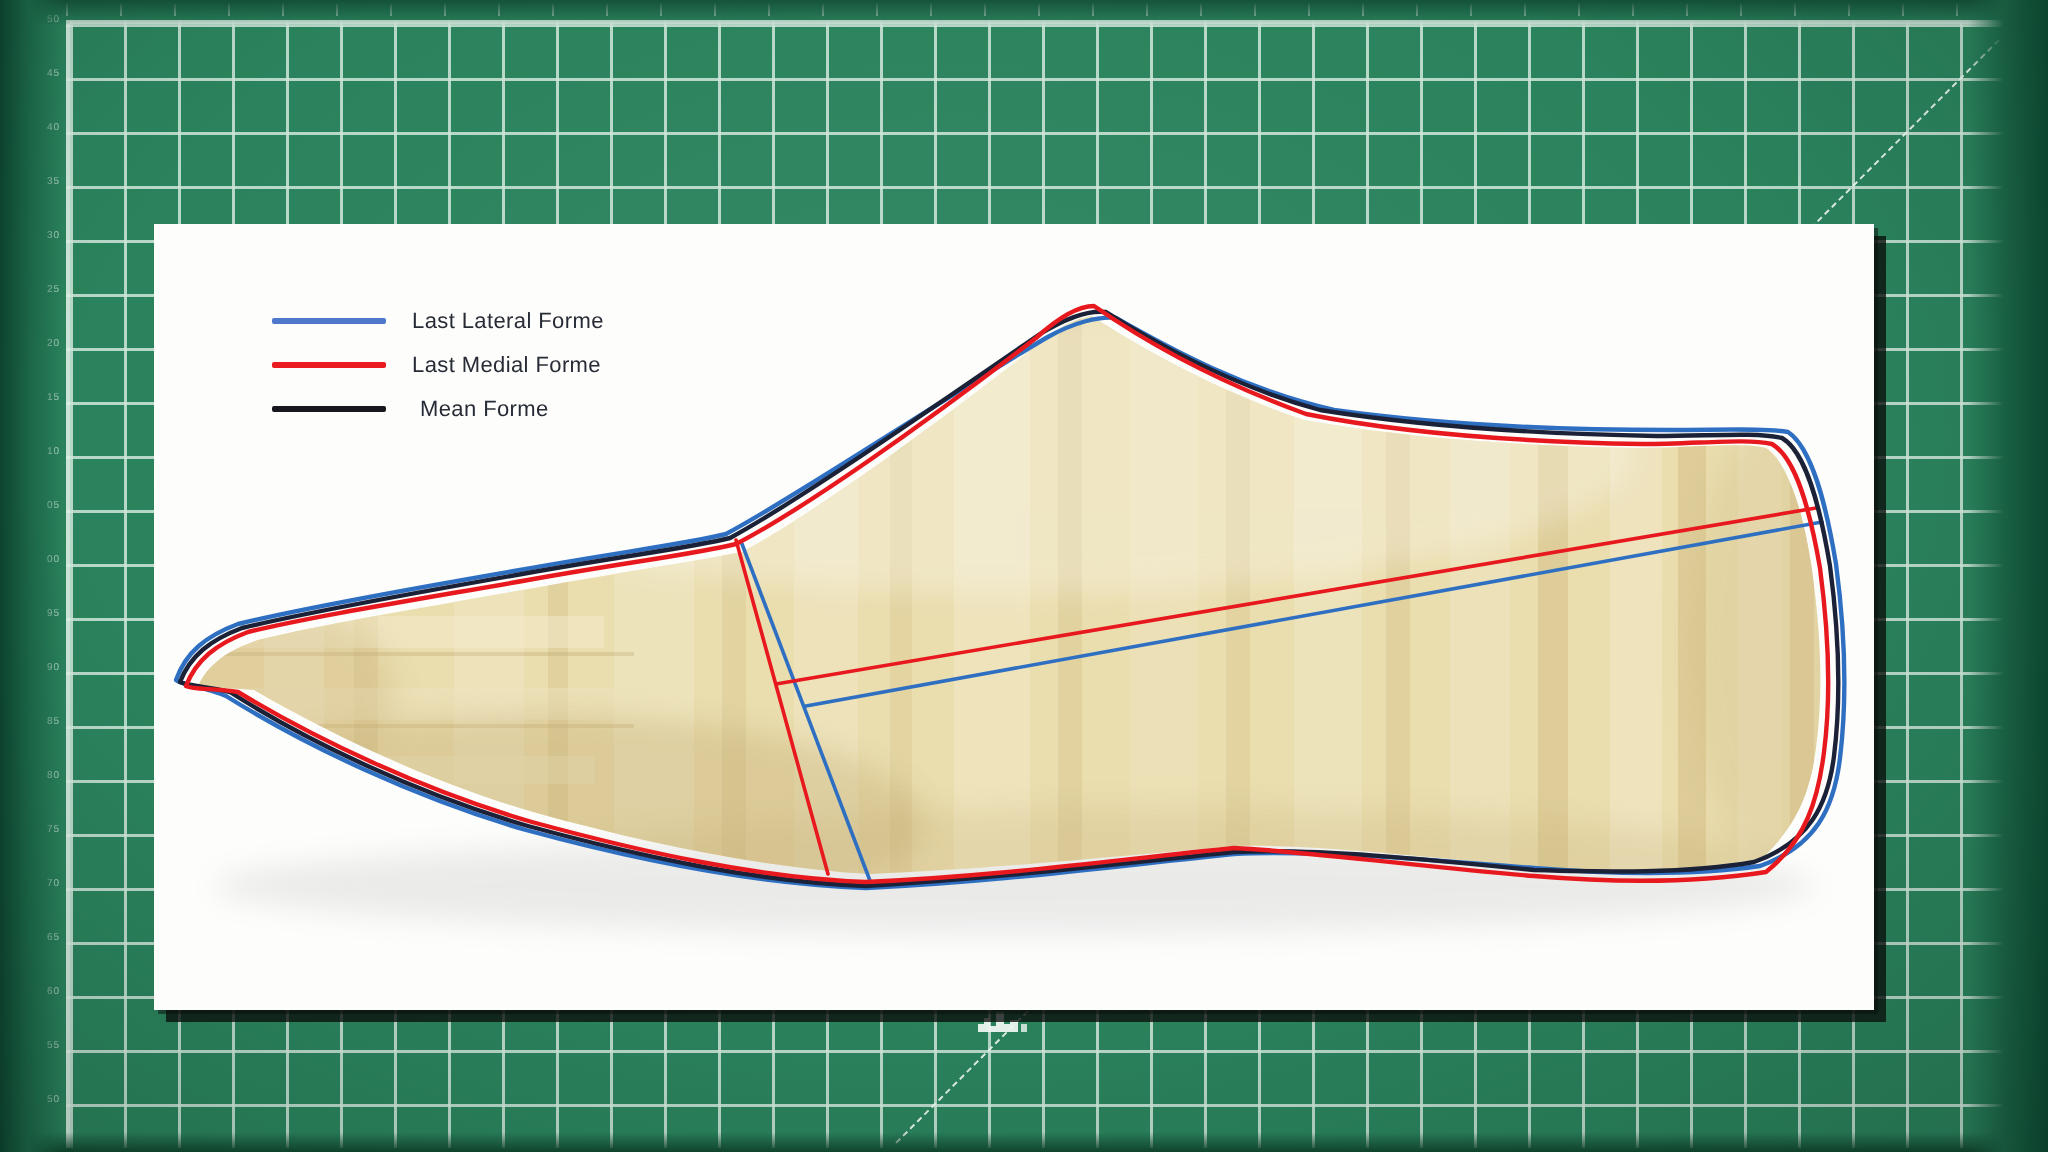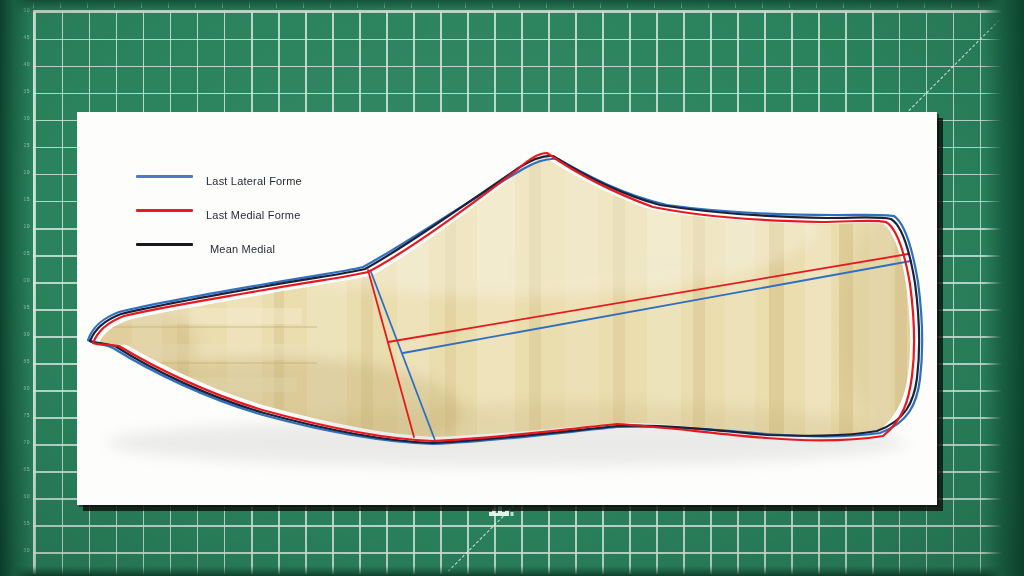--- a/index.html
+++ b/index.html
@@ -32,21 +32,21 @@
     color:rgba(225,240,232,.8);letter-spacing:.5px;}
   .top-tick{position:absolute;top:2px;width:1px;height:6px;background:rgba(222,238,230,.65);}
 
   
   .paper{position:absolute;left:77px;top:112px;width:860px;height:393px;background:#fdfdfc;
     box-shadow:6px 6px 0 rgba(10,14,12,.78), 2px 2px 0 rgba(10,14,12,.5);}
   .figure-svg{position:absolute;inset:0;width:860px;height:393px;}
 
   
   .legend{position:absolute;left:59px;top:42px;}
-  .legend-row{display:flex;align-items:flex-start;margin-bottom:9px;height:13px;margin-top:21px;}
+  .legend-row{display:flex;align-items:center;margin-bottom:9px;height:13px;}
   .legend-swatch{width:57px;height:3px;margin-right:13px;border-radius:1px;}
   .legend-label{font-size:11px;color:#272b35;letter-spacing:.2px;}
 </style>
 </head>
 <body>
 
 <div id="stage">
 
   <div class="mat">
     <div class="mat-grid"></div>
@@ -190,18 +190,18 @@
         <div class="legend-row">
           <div class="legend-swatch" style="background: rgb(77, 120, 204);"></div>
           <span class="legend-label">Last Lateral Forme</span>
         </div>
         <div class="legend-row">
           <div class="legend-swatch" style="background: rgb(234, 27, 33);"></div>
           <span class="legend-label">Last Medial Forme</span>
         </div>
         <div class="legend-row">
           <div class="legend-swatch" style="background: rgb(23, 23, 29);"></div>
-          <span class="legend-label" style="margin-left: 4px;">Mean Medial</span>
+          <span class="legend-label" style="margin-left: 4px;">Mean Forme</span>
         </div>
       </div>
   </div>
 
 </div>
 
 </body></html>

